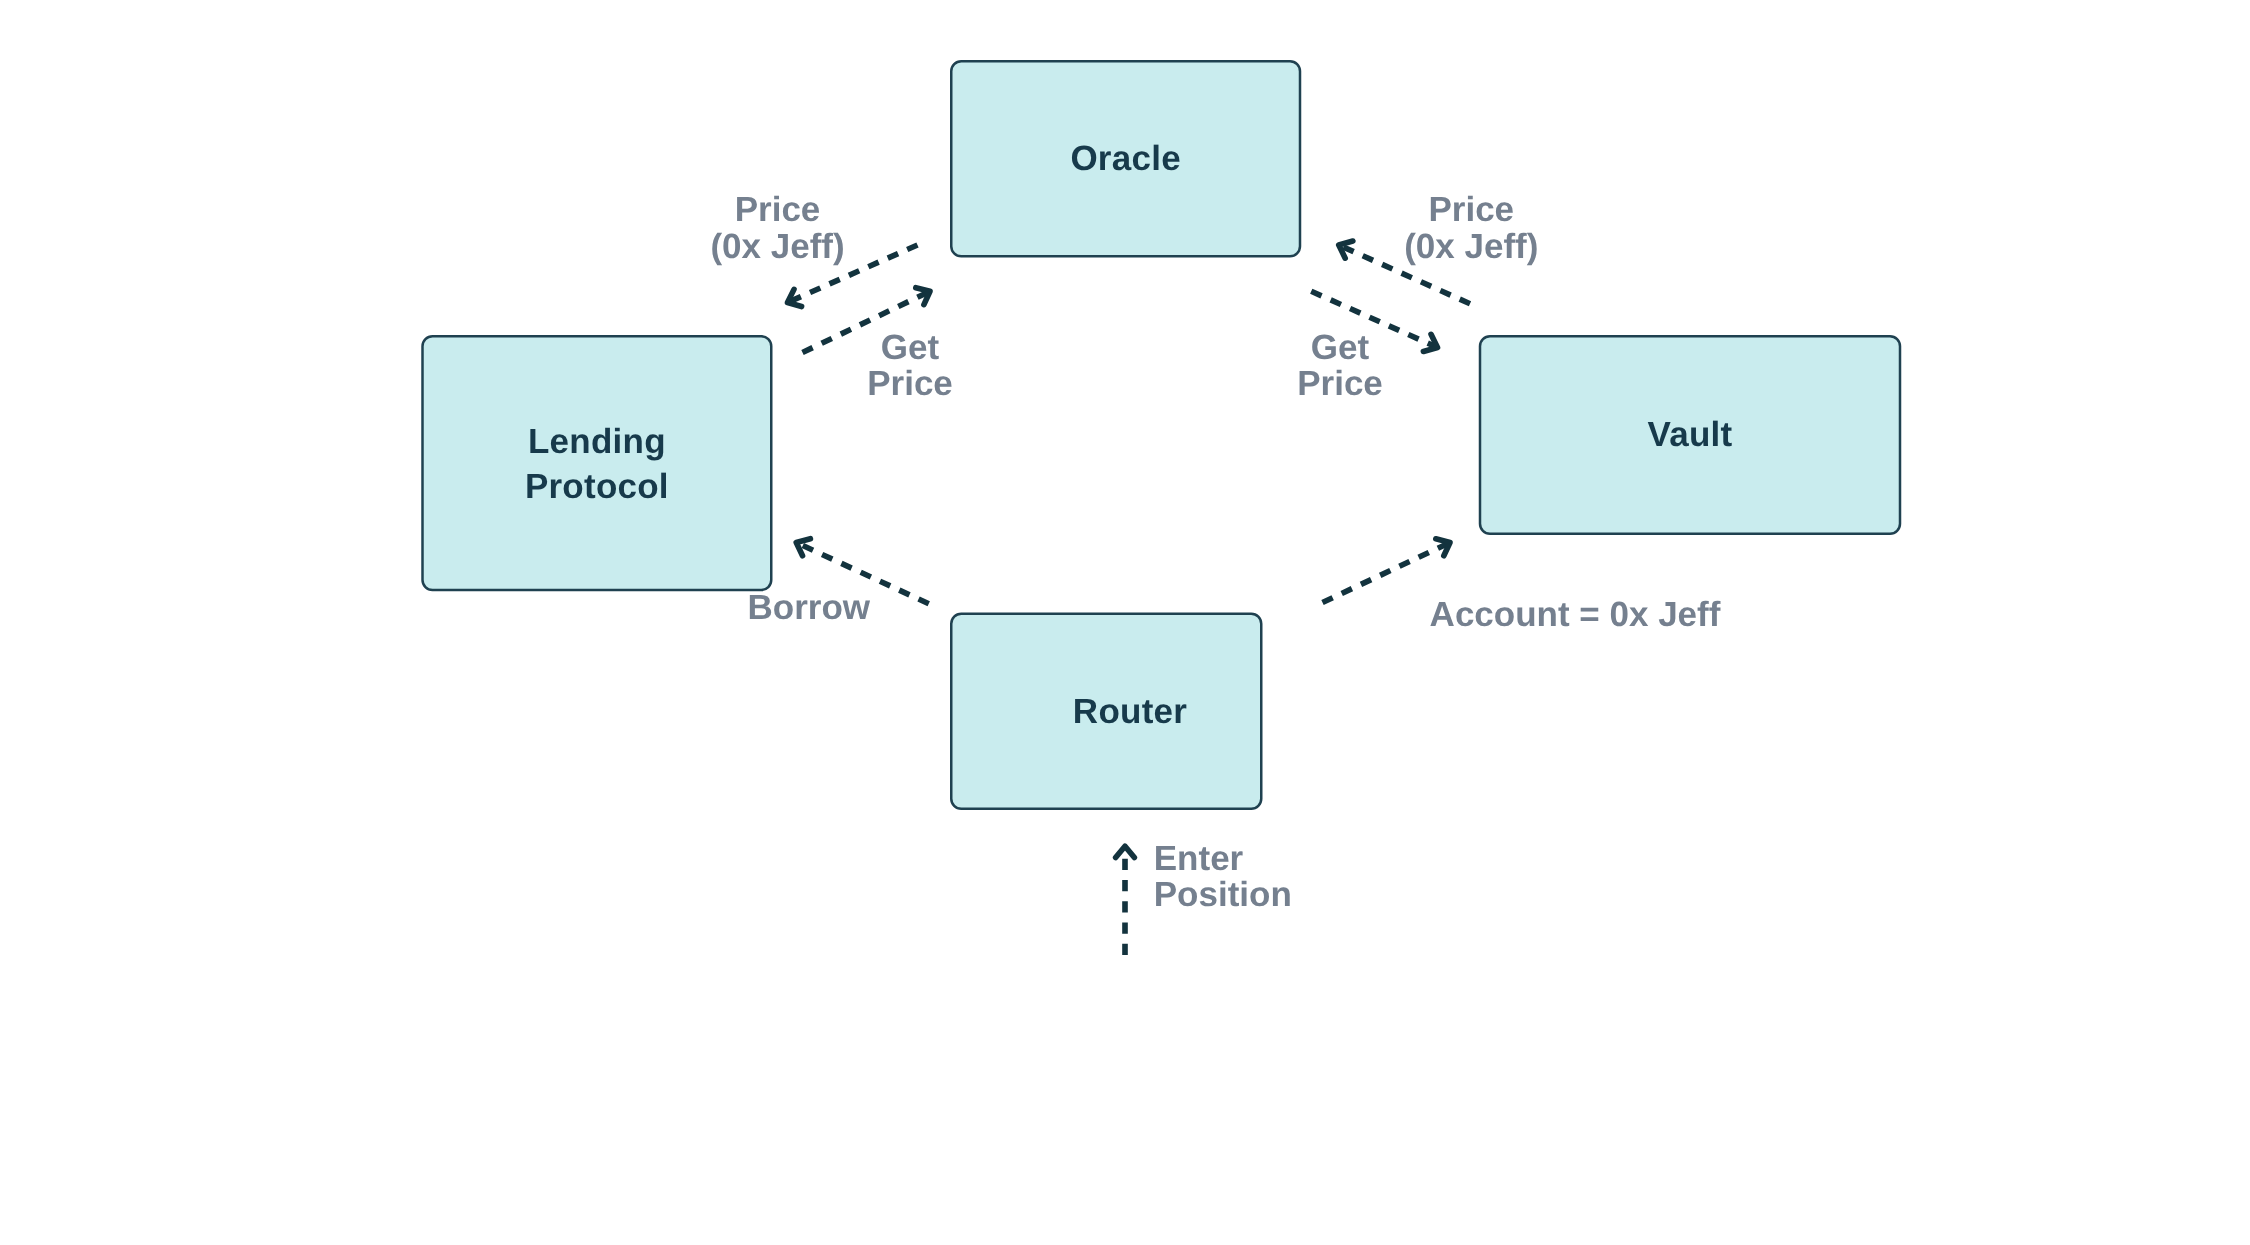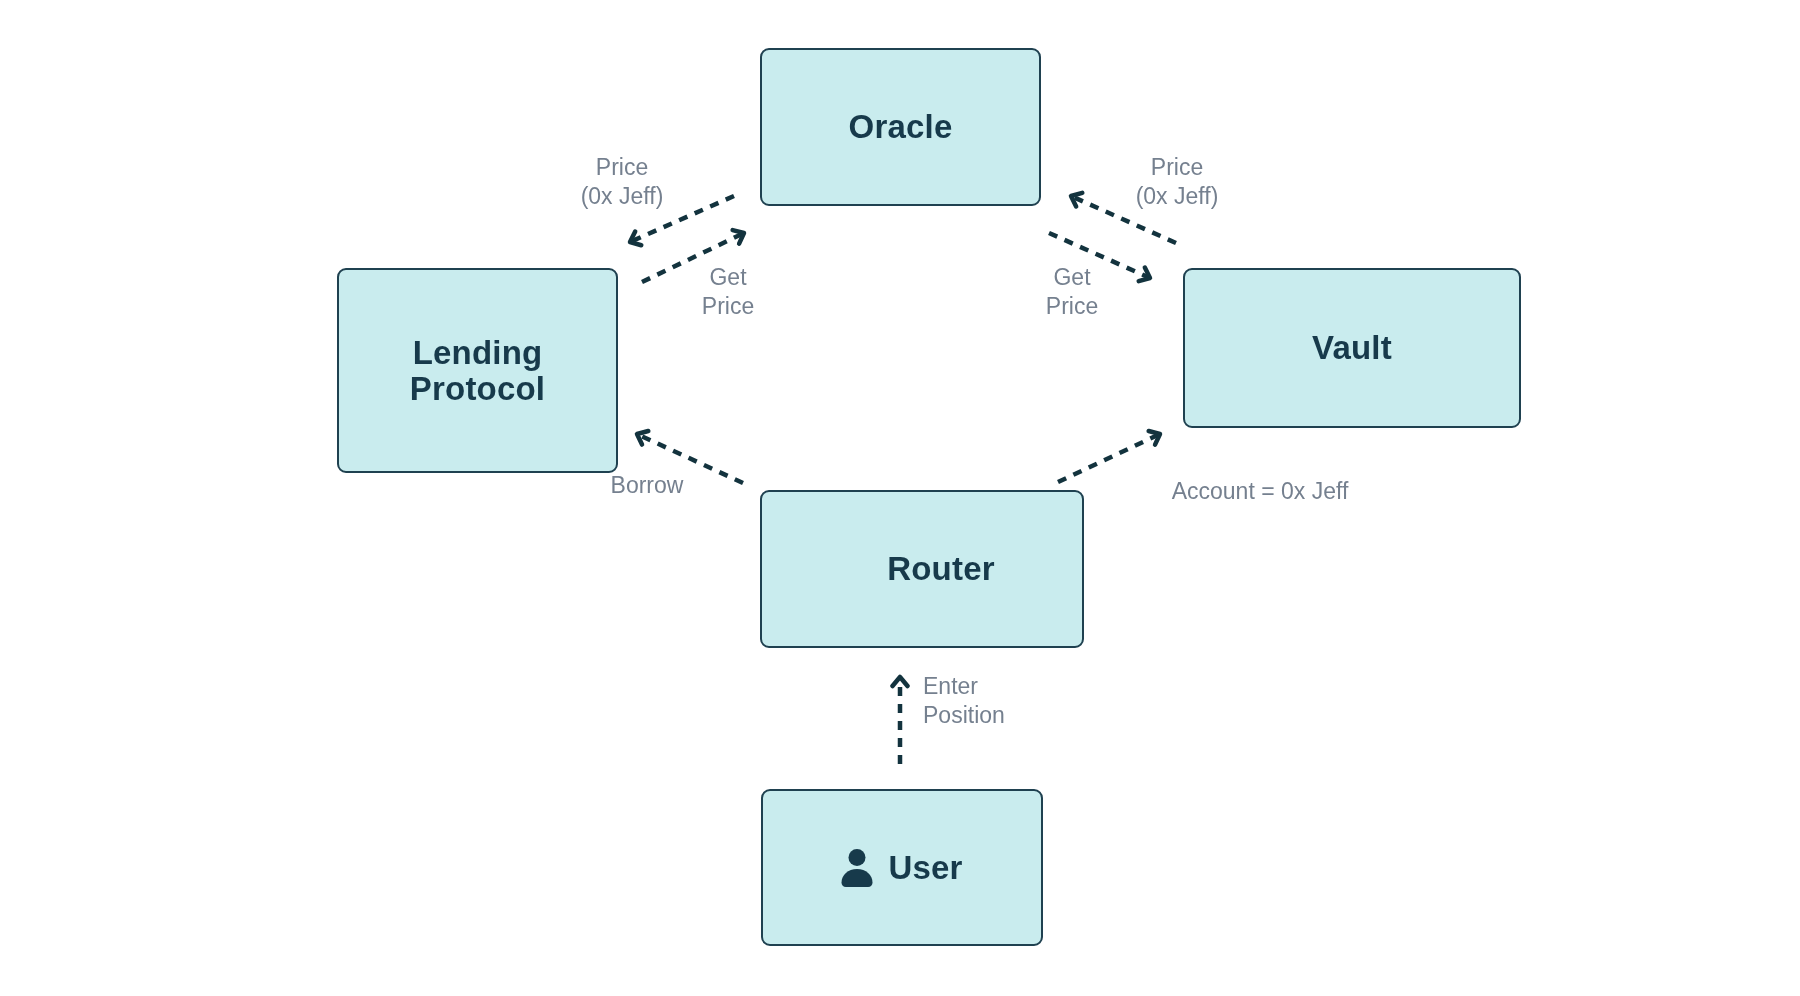--- a/index.html
+++ b/index.html
@@ -44,43 +44,43 @@
     position:absolute;
     background:var(--node-fill);
     border:2.5px solid var(--node-border);
     border-radius:9px;
     display:flex;
     align-items:center;
     justify-content:center;
   }
   .node-label{
     color:var(--node-text);
-    font-size:33px;
+    font-size:28px;
     font-weight:700;
     line-height:36px;
     text-align:center;
     white-space:pre-line;
     letter-spacing:0.2px;
   }
   .node-oracle{left:760px;top:48px;width:281px;height:158px;}
   .node-lending-protocol{left:337px;top:268px;width:281px;height:205px;}
   .node-vault{left:1183px;top:268px;width:338px;height:160px;}
-  .node-router{left:760px;top:490px;width:324px;height:158px;padding-left:38px;}
+  .node-router{left:760px;top:490px;width:250px;height:158px;padding-left:38px;}
   .node-user{left:761px;top:789px;width:282px;height:157px;gap:15px;}
   .user-icon{
     width:32px;height:38px;
     flex:0 0 auto;
     fill:var(--node-text);
     display:block;
   }
   .edge-label{
     position:absolute;
     color:var(--label-text);
-    font-size:23px;
-    font-weight:400;
+    font-size:28px;
+    font-weight:700;
     line-height:29px;
     white-space:pre-line;
     text-align:center;
     transform:translateX(-50%);
   }
   .lbl-price-left{left:622px;top:153px;}
   .lbl-get-price-left{left:728px;top:263px;}
   .lbl-price-right{left:1177px;top:153px;}
   .lbl-get-price-right{left:1072px;top:263px;}
   .lbl-borrow{left:647px;top:471px;}
@@ -117,27 +117,20 @@
   </div>
 
   <div class="node node-vault">
     <span class="node-label">Vault</span>
   </div>
 
   <div class="node node-router">
     <span class="node-label">Router</span>
   </div>
 
-  <div class="node node-user">
-    <svg class="user-icon" viewBox="0 0 32 38" xmlns="http://www.w3.org/2000/svg">
-      <circle cx="16" cy="8.5" r="8.5"></circle>
-      <path d="M16 20 C 7 20 0.5 26 0.5 33.5 C 0.5 36.2 2.3 38 4.9 38 L 27.1 38 C 29.7 38 31.5 36.2 31.5 33.5 C 31.5 26 25 20 16 20 Z"></path>
-    </svg>
-    <span class="node-label">User</span>
-  </div>
 
   <div class="edge-label lbl-price-left">Price
 (0x Jeff)</div>
   <div class="edge-label lbl-get-price-left">Get
 Price</div>
   <div class="edge-label lbl-price-right">Price
 (0x Jeff)</div>
   <div class="edge-label lbl-get-price-right">Get
 Price</div>
   <div class="edge-label lbl-borrow">Borrow</div>

